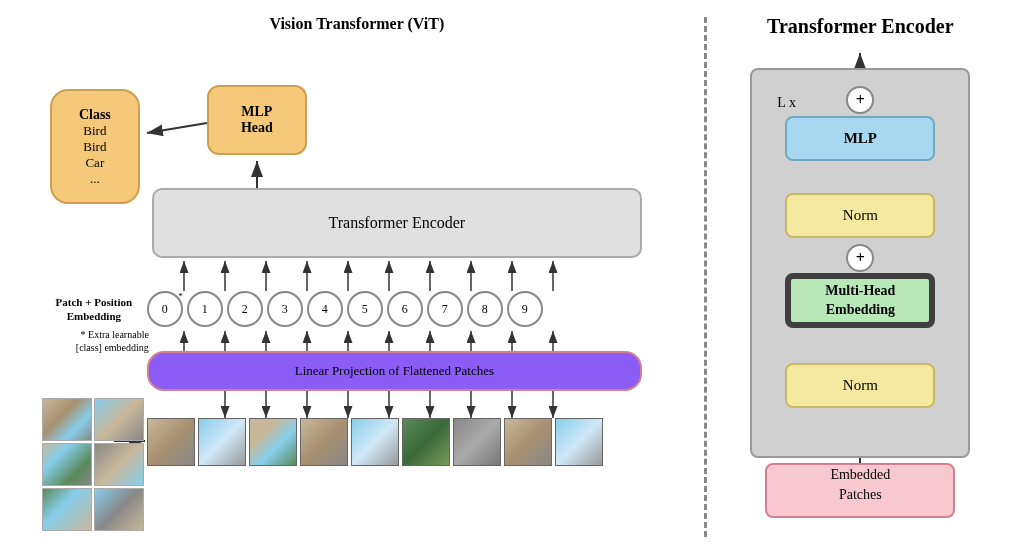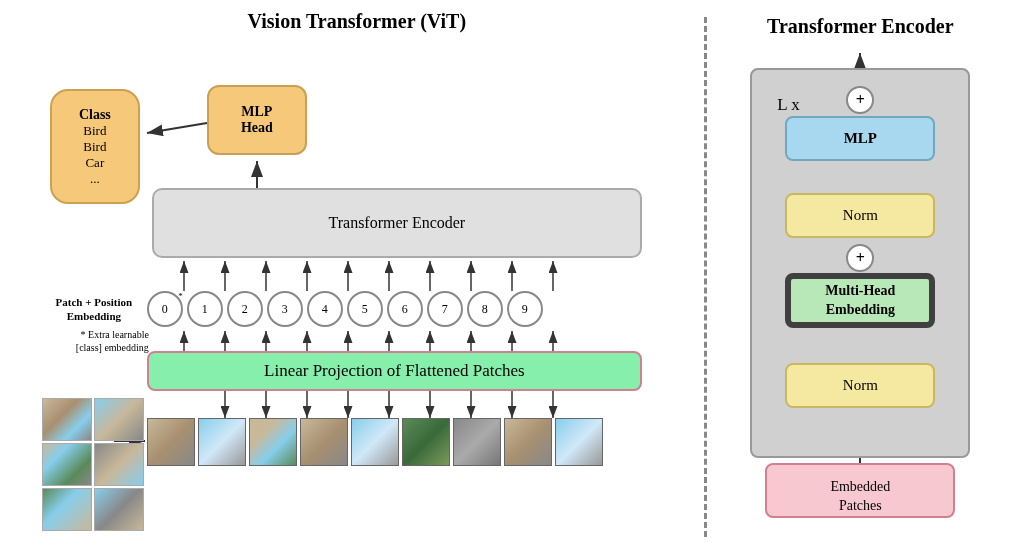--- a/index.html
+++ b/index.html
@@ -21,22 +21,23 @@
     }
     
     .vit-section {
       width: 680px;
       position: relative;
       display: flex;
       flex-direction: column;
       align-items: center;
     }
     .vit-title {
-      font-size: 20px;
-      font-weight: bold;
+      font-size: 16px;
+      font-weight: bold;
+      margin-top: 5px;
       margin-bottom: 10px;
       text-align: right;
     }
     
     .vit-diagram {
       width: 650px;
       height: 480px;
       position: relative;
     }
     
@@ -140,27 +141,27 @@
       right: -2px;
       font-size: 9px;
     }
     
     .linear-proj-box {
       position: absolute;
       left: 115px;
       top: 308px;
       width: 495px;
       height: 40px;
-      background: #86efac;
+      background: #8b5cf6;
       border: 2px solid #d08090;
-      border-radius: 8px;
-      display: flex;
-      align-items: center;
-      justify-content: center;
-      font-size: 17px;
+      border-radius: 17px;
+      display: flex;
+      align-items: center;
+      justify-content: center;
+      font-size: 13px;
     }
     
     .image-patches-row {
       position: absolute;
       left: 115px;
       top: 375px;
       display: flex;
       flex-direction: row;
       gap: 3px;
       align-items: center;
@@ -239,21 +240,21 @@
       width: 220px;
       height: 390px;
       background: #d0d0d0;
       border: 2px solid #999;
       border-radius: 8px;
     }
     .lx-label {
       position: absolute;
       left: 25px;
       top: 25px;
-      font-size: 17px;
+      font-size: 14px;
     }
     
     .plus-circle {
       width: 28px;
       height: 28px;
       border-radius: 50%;
       border: 2px solid #888;
       background: #fff;
       display: flex;
       align-items: center;
@@ -337,21 +338,21 @@
     .embedded-patches-box {
       position: absolute;
       left: 35px;
       top: 415px;
       width: 190px;
       height: 55px;
       background: #f8c8d0;
       border: 2px solid #d08090;
       border-radius: 8px;
       display: flex;
-      align-items: flex-end;
+      align-items: flex-start;
       justify-content: center;
       font-size: 14px;
       text-align: center;
       line-height: 1.4;
     }
     
     .enc-arrows-svg {
       position: absolute;
       top: 0;
       left: 0;

